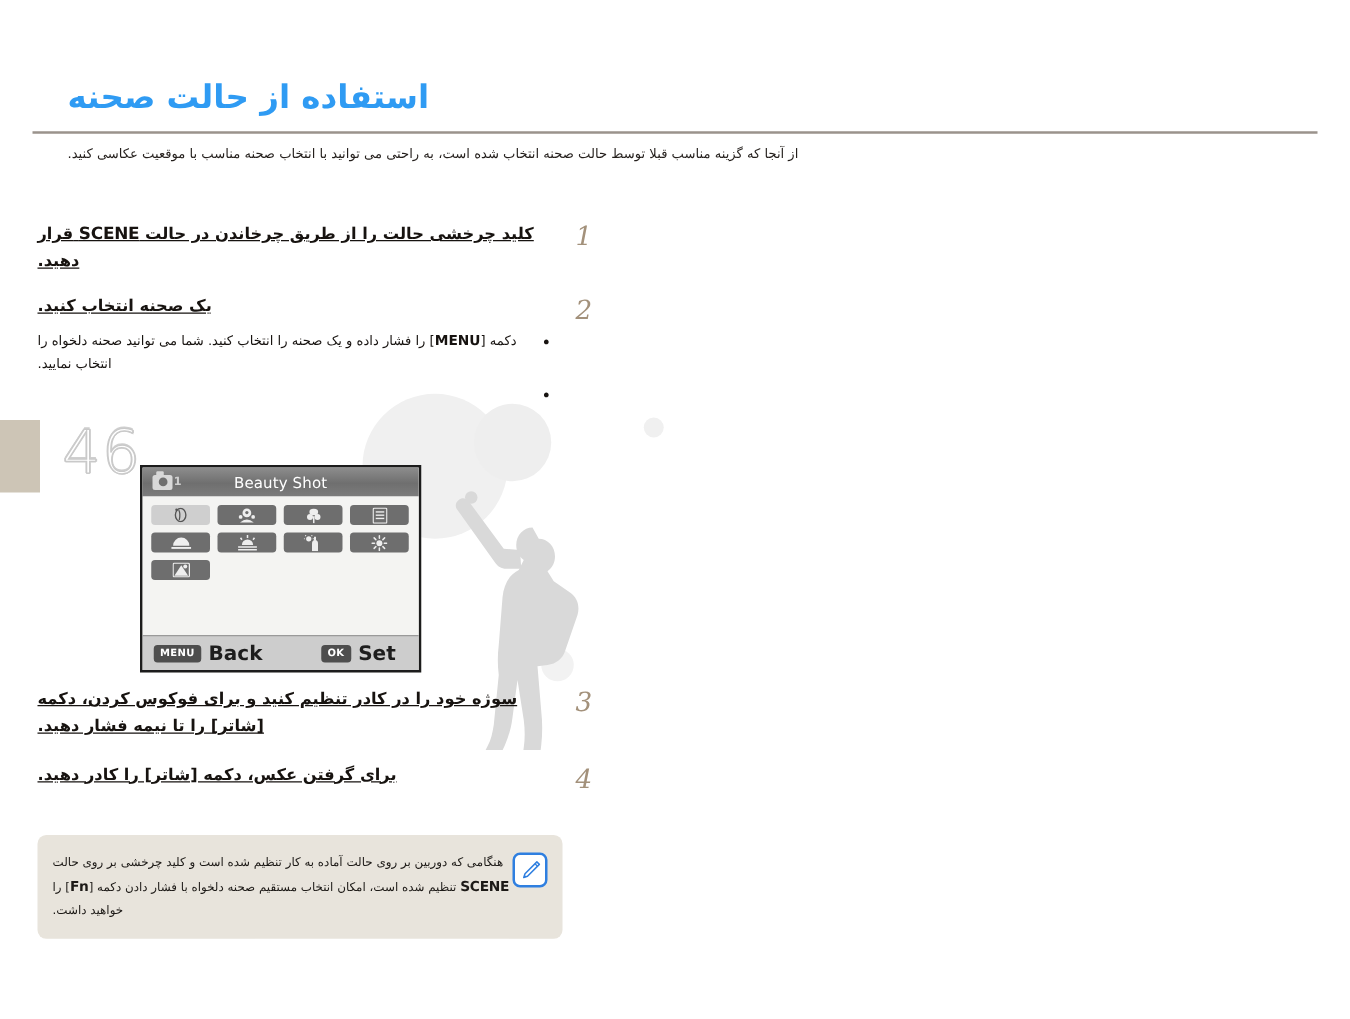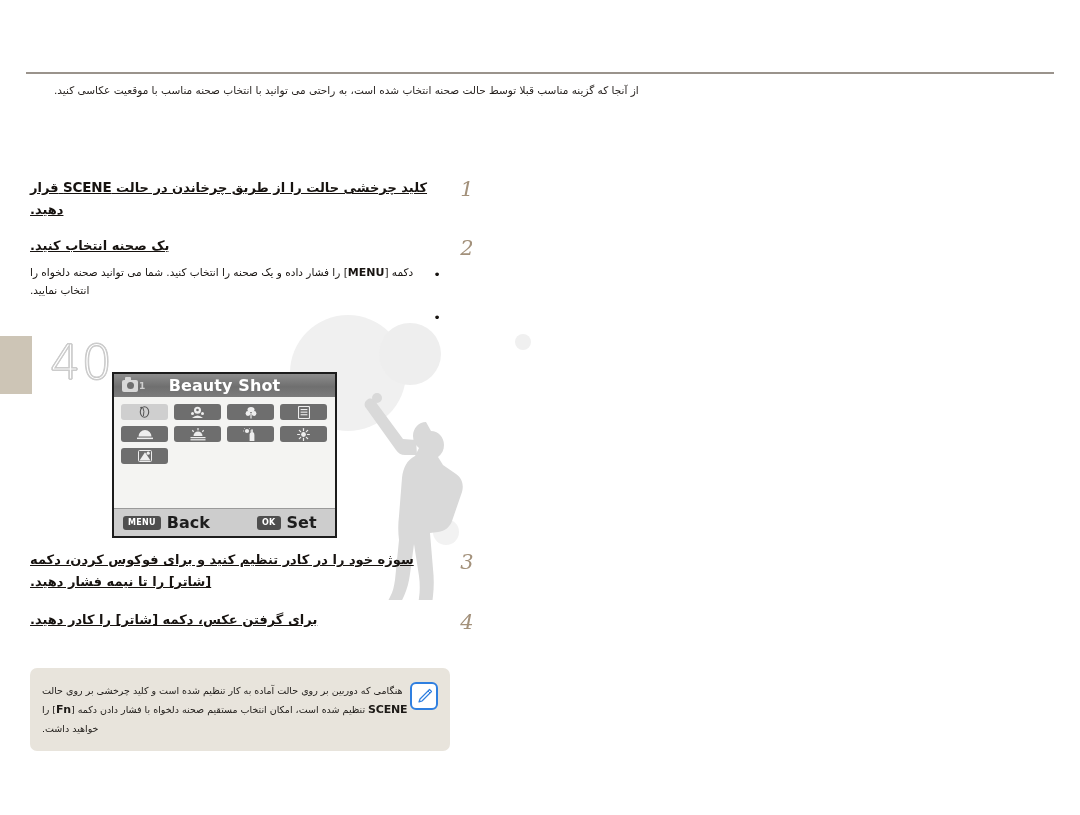--- a/index.html
+++ b/index.html
@@ -222,23 +222,23 @@
   }
   .cam-badge {
     font-size: 9px;
     color: #cfcfcf;
     font-weight: 700;
   }
   .lcd-title {
     position: absolute;
     left: 0; right: 0;
     text-align: center;
-    font-size: 16px;
+    font-size: 12px;
     color: #ffffff;
-    font-weight: 700;
+    font-weight: 400;
     letter-spacing: 0.1px;
   }
   .lcd-body {
     flex: 1 1 auto;
     background: #f4f4f2;
     padding: 7px 7px 0 7px;
   }
   .tile-row {
     display: flex;
     gap: 6px;
@@ -323,34 +323,35 @@
     letter-spacing: -0.2px;
   }
 </style>
 </head>
 <body>
 
 <div class="page">
 
   <div class="chapter-tab"></div>
 
-  <div class="page-number">40</div>
+  <div class="page-number">46</div>
 
   <svg class="bg-illu" viewBox="0 0 380 330" xmlns="http://www.w3.org/2000/svg">
     <circle cx="118" cy="103" r="58" fill="#f0f0f0"></circle>
     <circle cx="180" cy="84" r="31" fill="#eeeeee"></circle>
     <circle cx="55" cy="194" r="30" fill="#f2f2f2"></circle>
     <circle cx="293" cy="72" r="8" fill="#f0f0f0"></circle>
     <circle cx="216" cy="262" r="13" fill="#f2f2f2"></circle>
     <path fill="#d9d9d9" d="M196,152 c-7,0 -13,6 -13,14 c0,5 2,9 6,12 l-4,8 c-8,4 -12,12 -13,22 l-3,38 c-1,8 -1,16 0,24 l-4,40 c-1,6 -2,12 -5,17 l-8,16 l14,0 l8,-17 c3,-7 5,-14 6,-22 l4,-30 l5,32 c1,8 1,15 0,22 l-2,15 l14,0 l2,-17 c1,-9 1,-18 0,-27 l-3,-36 l8,-1 c7,-1 12,-5 14,-11 l10,-29 c2,-7 0,-14 -6,-18 l-13,-9 l-5,-8 c4,-3 6,-7 6,-12 c0,-8 -6,-14 -13,-14 z"></path>
     <path fill="#d9d9d9" d="M186,170 l-13,-1 l-28,-38 c-2,-3 -6,-3 -8,-1 c-3,2 -3,6 -1,8 l30,42 c2,3 5,5 9,5 l12,0 z"></path>
     <circle cx="147" cy="128" r="5" fill="#d9d9d9"></circle>
   </svg>
 
   <div class="header">
+    <div class="page-title">استفاده از حالت صحنه</div>
     <div class="title-rule"></div>
     <div class="subtitle">از آنجا که گزینه مناسب قبلا توسط حالت صحنه انتخاب شده است، به راحتی می توانید با انتخاب صحنه مناسب با موقعیت عکاسی کنید.</div>
   </div>
 
   <div class="steps">
 
     <div class="step">
       <div class="step-num">1</div>
       <div class="step-body">
         <div class="step-text"><span>کلید چرخشی حالت را از طریق چرخاندن در حالت</span> <span class="kw">SCENE</span> <span>قرار دهید.</span></div>

